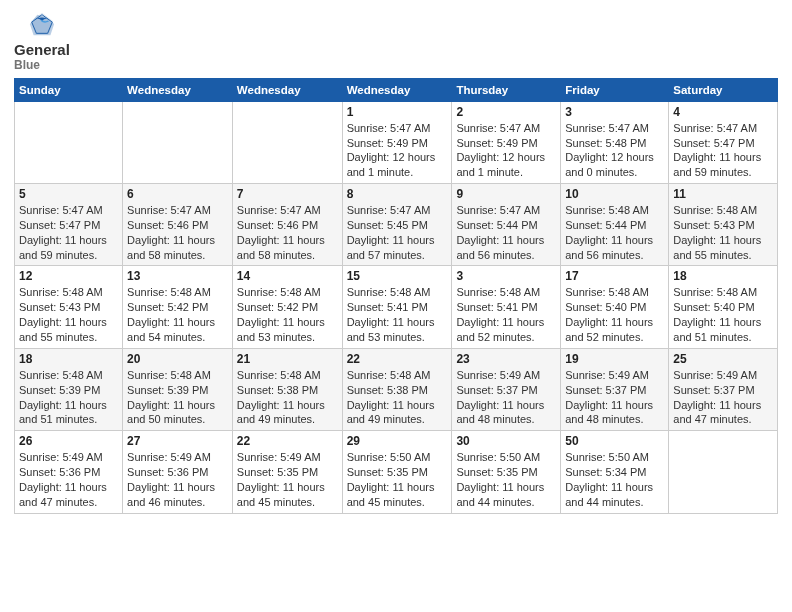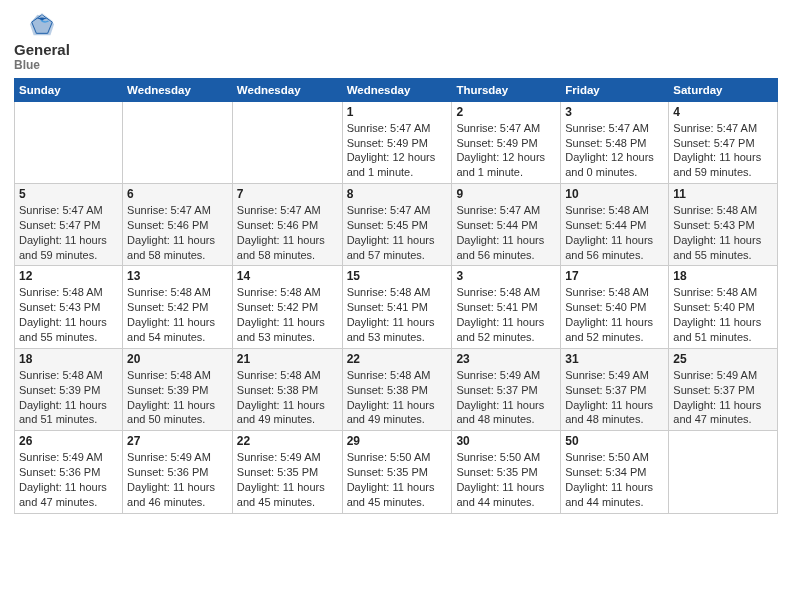--- a/index.html
+++ b/index.html
@@ -309,21 +309,21 @@
 and 49 minutes.</div>
           </td>
           <td>
             <div class="day-number">23</div>
             <div class="day-info" style="white-space: pre-line;">Sunrise: 5:49 AM
 Sunset: 5:37 PM
 Daylight: 11 hours
 and 48 minutes.</div>
           </td>
           <td>
-            <div class="day-number">31</div>
+            <div class="day-number">19</div>
             <div class="day-info" style="white-space: pre-line;">Sunrise: 5:49 AM
 Sunset: 5:37 PM
 Daylight: 11 hours
 and 48 minutes.</div>
           </td>
           <td>
             <div class="day-number">25</div>
             <div class="day-info" style="white-space: pre-line;">Sunrise: 5:49 AM
 Sunset: 5:37 PM
 Daylight: 11 hours

